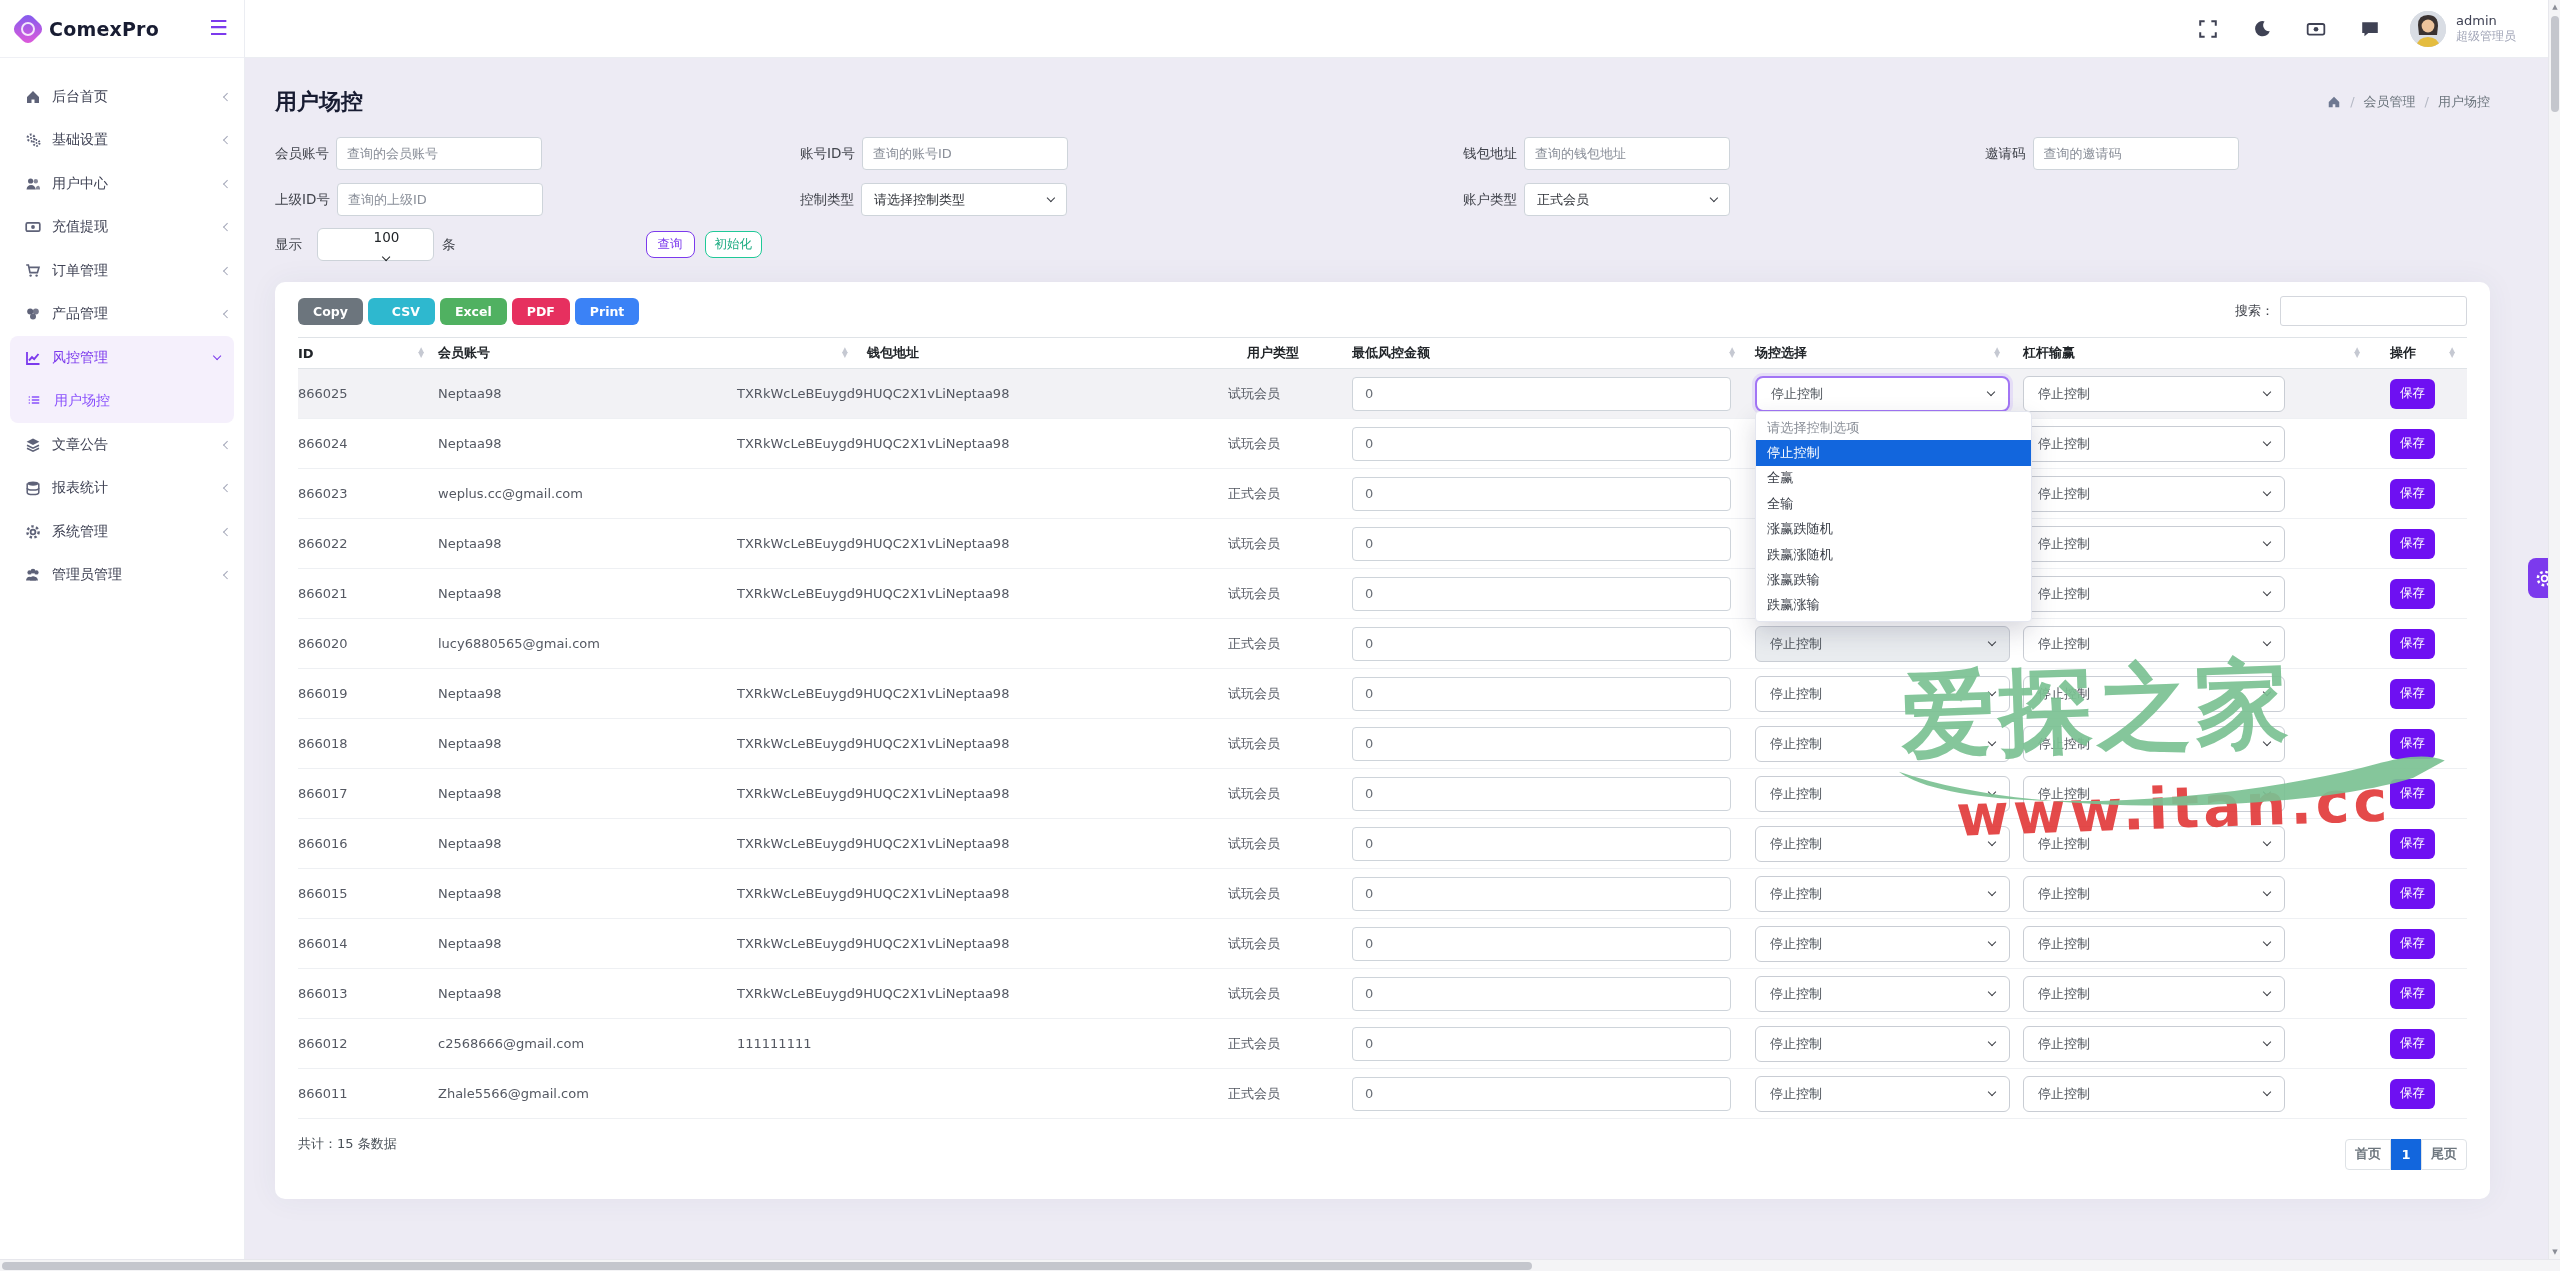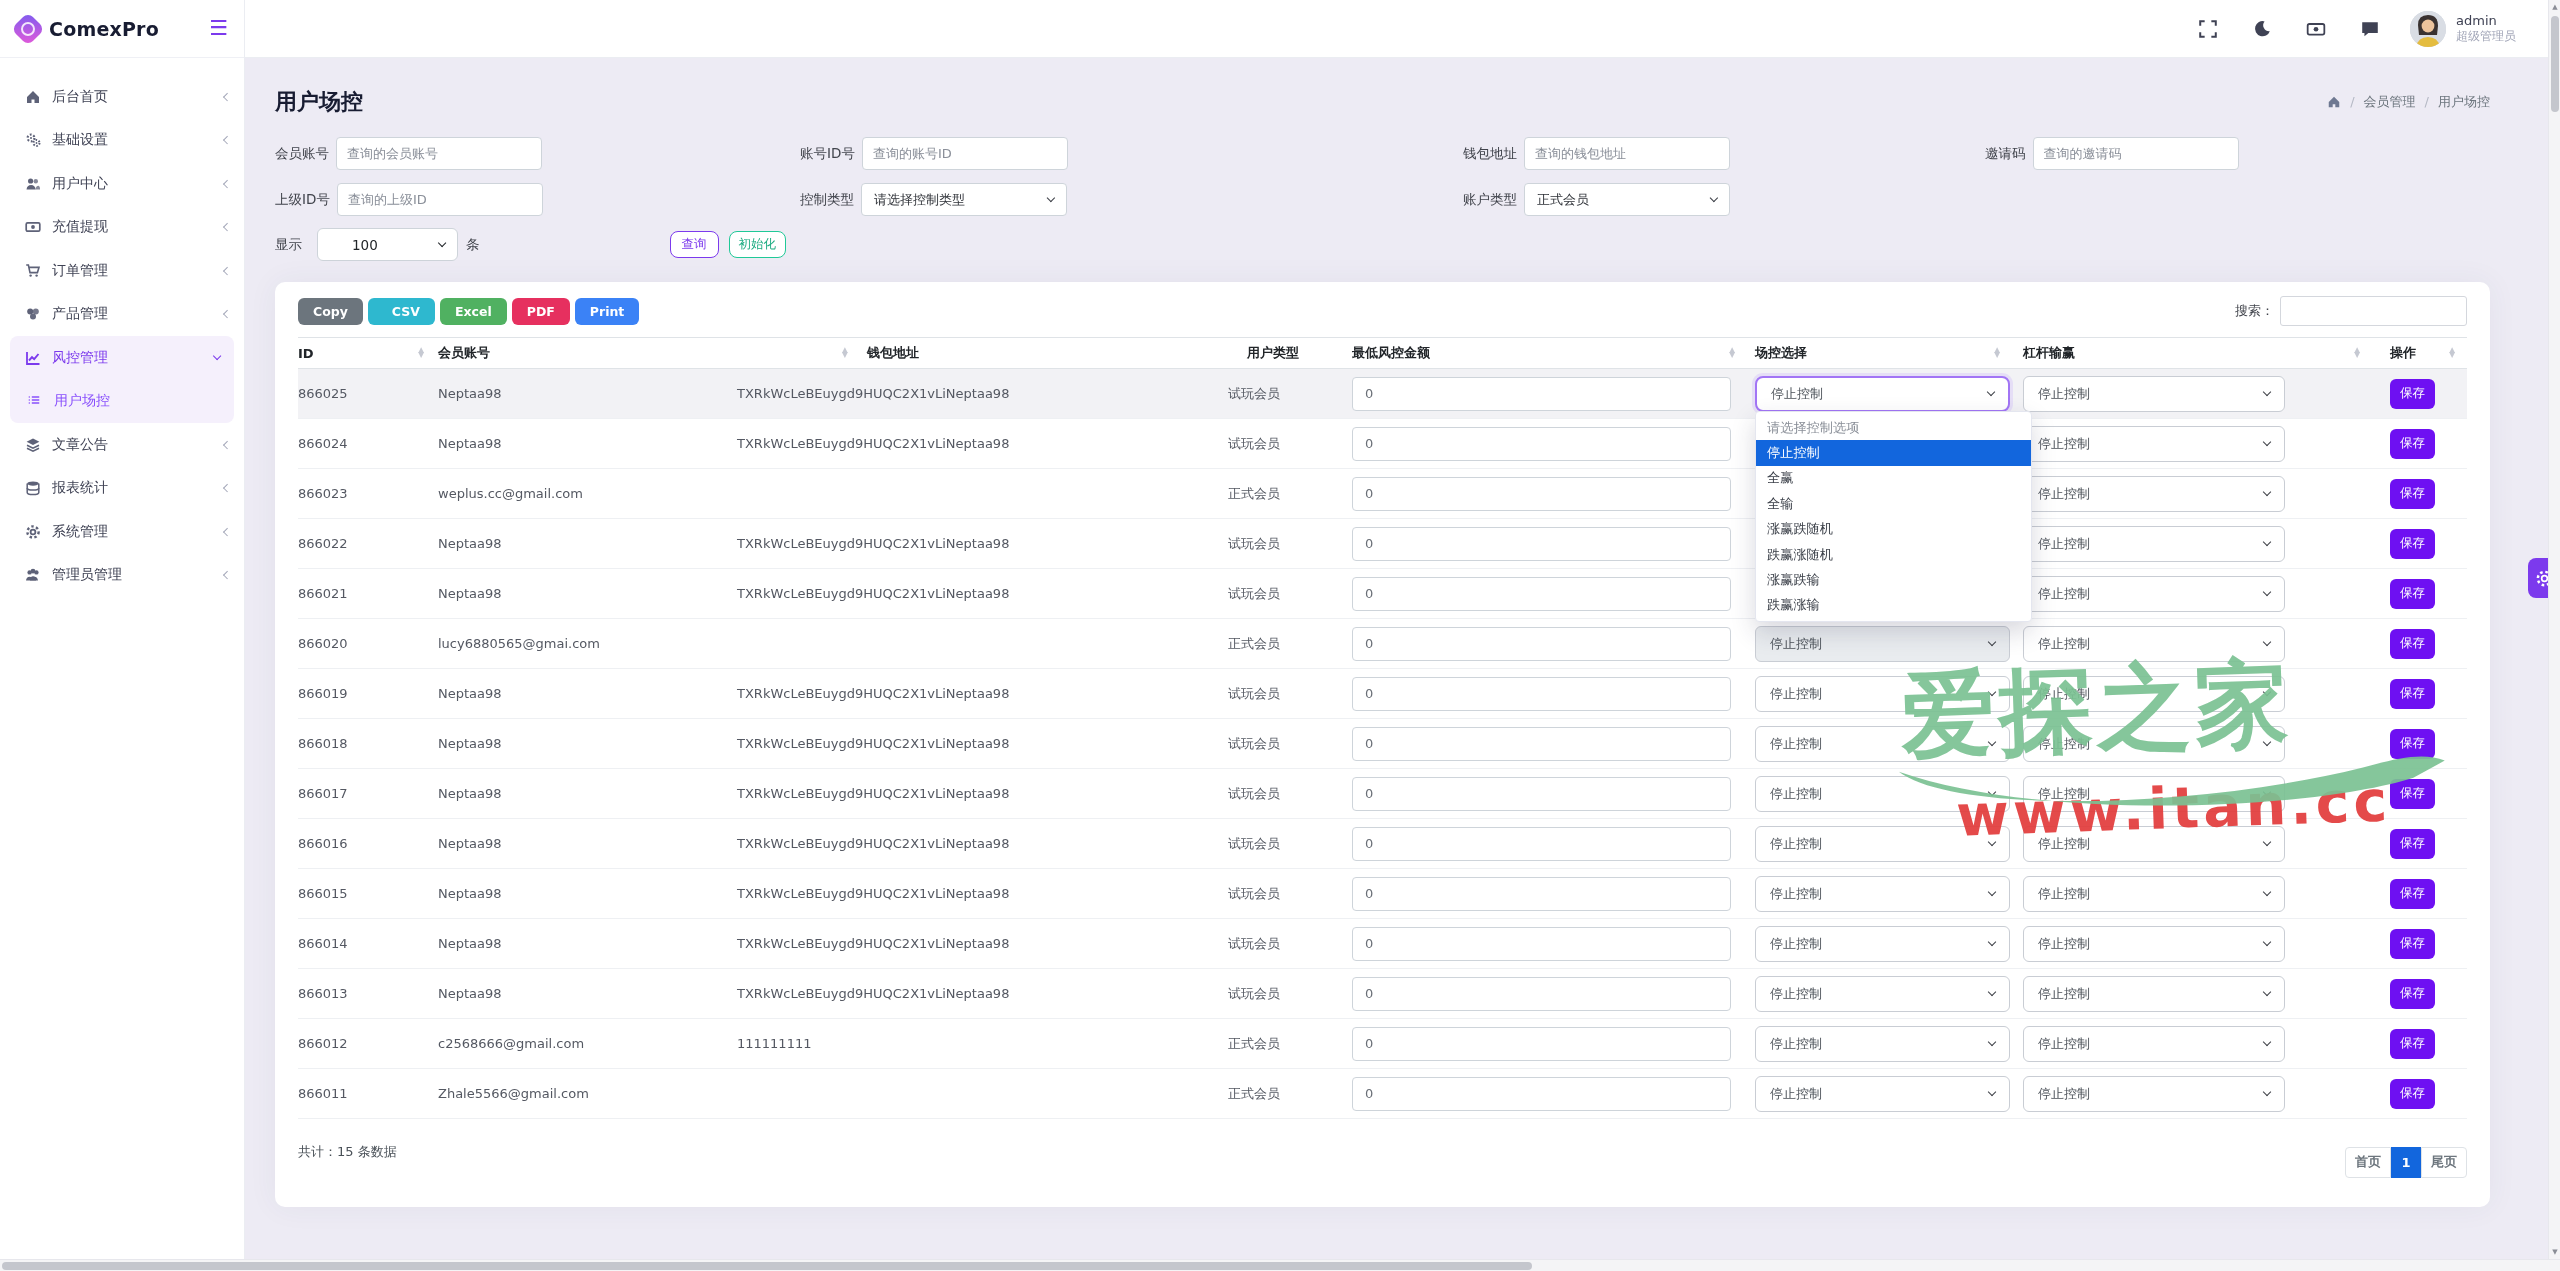--- a/index.html
+++ b/index.html
@@ -51,21 +51,21 @@
   #filters { margin-top:19px; }
   .f-row { display:grid; grid-template-columns:525px 663px 522px auto; }
   .f-row + .f-row { margin-top:13px; }
   .f-cell { display:flex; align-items:center; height:33px; }
   .f-label { font-size:13.5px; color:#40434b; margin-right:7px; white-space:nowrap; }
   .f-input { width:206px; height:33px; border:1px solid #ced4da; border-radius:4px; background:#fff; padding:0 10px; font-size:13px; color:#333; font-family:inherit; }
   .f-input::placeholder { color:#8a8f99; }
   .f-select { width:206px; height:33px; border:1px solid #ced4da; border-radius:4px; background:#fff; padding:0 12px; display:flex; align-items:center; justify-content:space-between; font-size:13px; color:#2f3238; cursor:pointer; }
   .f-select .chev { border-color:#3c3f46; padding:2.4px; margin-top:-3px; }
   #show-row { margin-top:12px; display:flex; align-items:center; height:33px; }
-  #page-size { width:141px; height:33px; margin:0 8px; border:1px solid #ced4da; border-radius:6px; background:#fff; display:flex; align-items:center; justify-content:space-between; padding:0 12px 0 34px; font-size:13.5px; color:#212529; cursor:pointer; }
+  #page-size { width:117px; height:33px; margin:0 8px; border:1px solid #ced4da; border-radius:6px; background:#fff; display:flex; align-items:center; justify-content:space-between; padding:0 12px 0 34px; font-size:13.5px; color:#212529; cursor:pointer;flex-direction:column; }
   #page-size .chev { border-color:#212529; margin-top:-3px; }
   #btn-query { margin-left:183px; height:27px; padding:0 11px; border:1px solid #7c3aed; color:#7c3aed; background:#fff; border-radius:8px; font-size:12.5px; font-family:inherit; cursor:pointer; }
   #btn-reset { margin-left:10px; height:27px; padding:0 9px; border:1px solid #20c997; color:#1cab81; background:#fff; border-radius:8px; font-size:12.5px; font-family:inherit; cursor:pointer; }
 
   
   #card { margin-top:21px; width:2215px; background:#fff; border-radius:10px; box-shadow:0 0 30px rgba(56,71,109,.06); padding:15px 23px 26px 23px; position:relative; }
   #toolbar { display:flex; align-items:center; justify-content:space-between; height:28px; }
   #export-group { display:flex; gap:5px; }
   .exp-btn { height:27px; padding:0 15px; border:none; border-radius:6px; color:#fff; font-size:12.5px; font-weight:700; font-family:inherit; cursor:pointer; }
   #search-wrap { display:flex; align-items:center; gap:6px; }
@@ -93,21 +93,21 @@
   .sel.gray { background:#e9ecef; }
   .save-btn { width:45px; height:30px; border:none; border-radius:6px; background:#6e10f2; color:#fff; font-size:12.5px; font-family:inherit; cursor:pointer; }
 
   
   #dd-menu { position:absolute; left:1755px; top:411px; width:277px; background:#fff; border:1px solid #e4e6ef; border-radius:4px; box-shadow:0 10px 24px rgba(40,40,70,.18); list-style:none; padding:3px 0; z-index:50; }
   #dd-menu li { height:25.4px; display:flex; align-items:center; padding:0 11px; font-size:13.2px; color:#3a3f48; cursor:pointer; }
   #dd-menu li.muted { color:#8a8f98; }
   #dd-menu li.selected { background:#1266dd; color:#fff; }
 
   
-  #card-foot { margin-top:24px; display:flex; align-items:center; justify-content:space-between; height:38px; }
+  #card-foot { margin-top:16px; display:flex; align-items:center; justify-content:space-between; height:38px; }
   #summary { font-size:13px; color:#495057; align-self:flex-start; }
   #pager { display:flex;font-weight:bold; }
   .pg { height:31px; display:flex; align-items:center; justify-content:center; border:1px solid #dee2e6; background:#fff; color:#6c757d; font-size:13px; cursor:pointer; }
   .pg.first { width:46px; border-radius:4px 0 0 4px; }
   .pg.num { width:30px; background:#1266dd; border-color:#1266dd; color:#fff; }
   .pg.last { width:46px; border-radius:0 4px 4px 0; }
 
   
   #watermark { position:absolute; left:1902px; top:645px; z-index:60; pointer-events:none; transform:rotate(-2deg); }
   #wm-line1 { font-size:94px; font-weight:700; color:rgba(123,193,146,.92); letter-spacing:4px; white-space:nowrap; }

